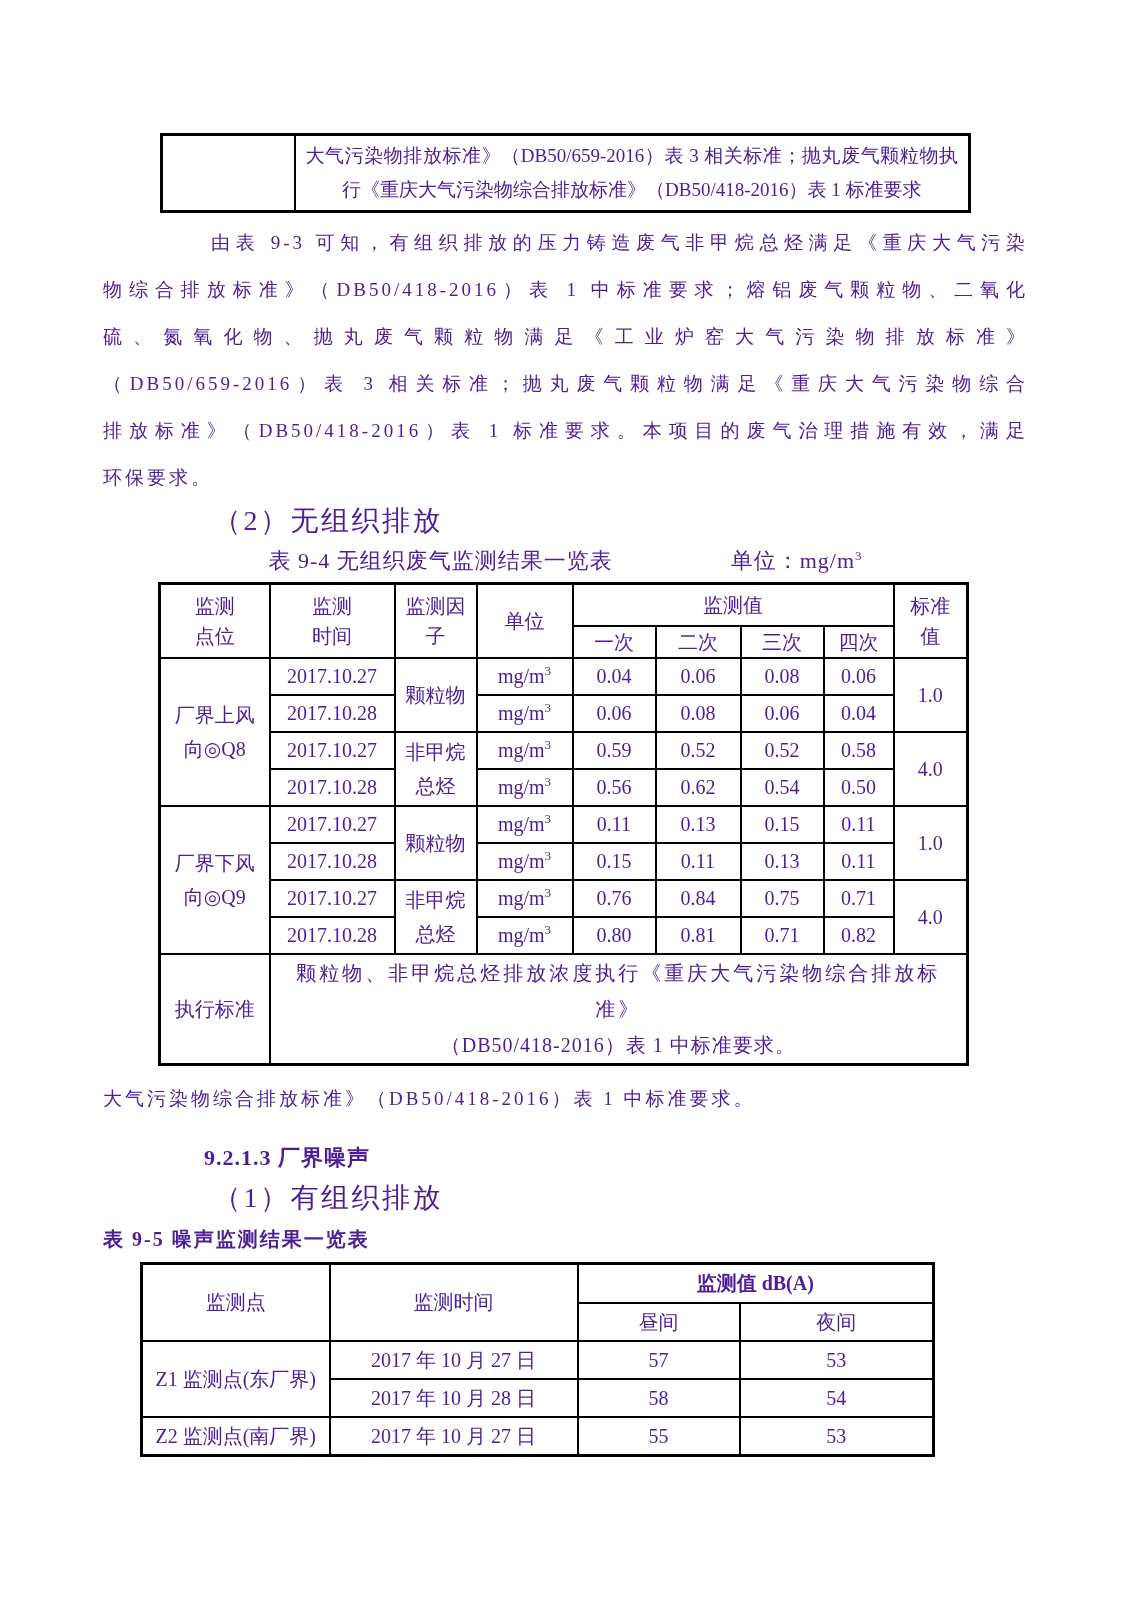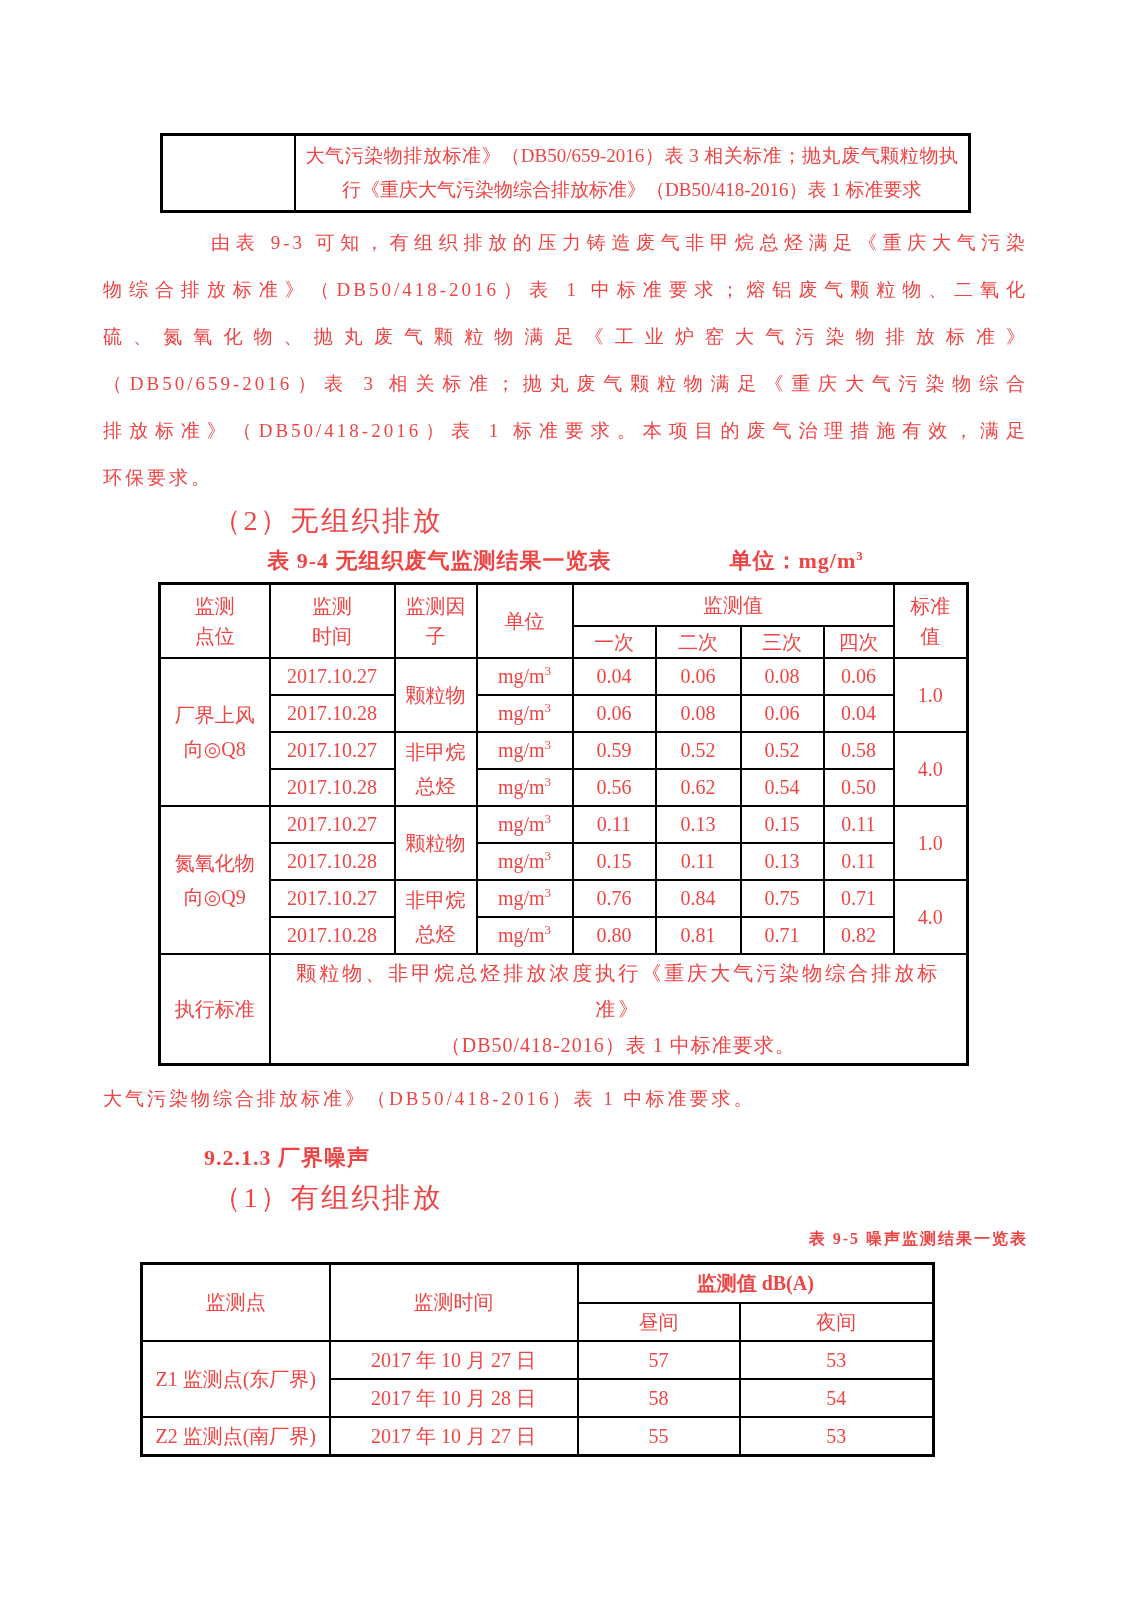--- a/index.html
+++ b/index.html
@@ -1,21 +1,21 @@
 <!DOCTYPE html>
 <html><head>
 <meta charset="utf-8">
 <style>
   html,body { margin:0; padding:0; background:#e8e8e8; }
   .page {
     position:relative;
     width:1131px; height:1600px;
     margin:0 auto;
     background:#ffffff;
-    color:#ef4444;
+    color:#4c1d95;
     font-family:"Liberation Serif","DejaVu Serif",serif;
     box-sizing:border-box;
     padding:133px 103px 0 103px;
     overflow:hidden;
   }
   .pre { white-space:pre-line; }
 
   
   table { border-collapse:collapse; table-layout:fixed; }
   td,th { border:2px solid #000; padding:0 4px; font-weight:normal; text-align:center; vertical-align:middle; }
@@ -31,39 +31,39 @@
   .para { width:925px; font-size:19px; line-height:47px; letter-spacing:3px; margin-top:6px; }
   .para .jline { text-align:justify; text-align-last:justify; }
   .para .first { text-indent:108px; }
   .para .last { text-align:left; }
 
   .sub-item { font-size:28px; letter-spacing:2.5px; line-height:40px; padding-left:110px; }
   .heading  { font-size:22px; font-weight:bold; letter-spacing:1px; line-height:40px; padding-left:101px; margin-top:16px; }
 
   
   .t94-title { display:flex; justify-content:center; align-items:center; gap:118px;
-               font-size:22px; font-weight:bold; line-height:40px; letter-spacing:1px; }
+               font-size:22px; font-weight:normal; line-height:40px; letter-spacing:1px; }
   sup { font-size:13px; line-height:0; }
 
   
   .t94 { width:808px; margin-left:55px; margin-top:1px; border:3px solid #000; font-size:20px; }
   .t94 .hr1 td { height:40px; }
   .t94 .hr2 td { height:30px; }
   .t94 .dr td  { height:35px; }
   .t94 .hcell { line-height:30px; }
   .t94 .exec td { height:76px; }
   .t94 .exec .l1 { letter-spacing:3px; line-height:36px; }
   .t94 .exec .l2 { letter-spacing:1px; line-height:36px; }
   .t94 .span-cell { line-height:34px; }
 
   
   .para2 { margin-top:9px; }
 
   
-  .t95-title { text-align:right; font-size:16px; font-weight:bold; letter-spacing:2px; line-height:38px; margin-top:2px; }
+  .t95-title { text-align:left; font-size:20px; font-weight:bold; letter-spacing:2px; line-height:38px; margin-top:2px; }
   .t95 { width:792px; margin-left:37px; margin-top:4px; border:3px solid #000; font-size:20px; }
   .t95 .hr1 td { height:37px; }
   .t95 .hr2 td { height:36px; }
   .t95 .dr td { height:36px; }
   .t95 .val-hdr { font-weight:bold; }
 </style>
 </head>
 <body>
 
 <div class="page">
@@ -166,21 +166,21 @@
     <tr class="dr">
       <td>2017.10.28</td>
       <td><span>mg/m</span><sup>3</sup></td>
       <td>0.56</td>
       <td>0.62</td>
       <td>0.54</td>
       <td>0.50</td>
     </tr>
 
     <tr class="dr">
-      <td rowspan="4" class="span-cell pre">氮氧化物
+      <td rowspan="4" class="span-cell pre">厂界下风
 向◎Q9</td>
       <td>2017.10.27</td>
       <td rowspan="2" class="span-cell">颗粒物</td>
       <td><span>mg/m</span><sup>3</sup></td>
       <td>0.11</td>
       <td>0.13</td>
       <td>0.15</td>
       <td>0.11</td>
       <td rowspan="2">1.0</td>
     </tr>

